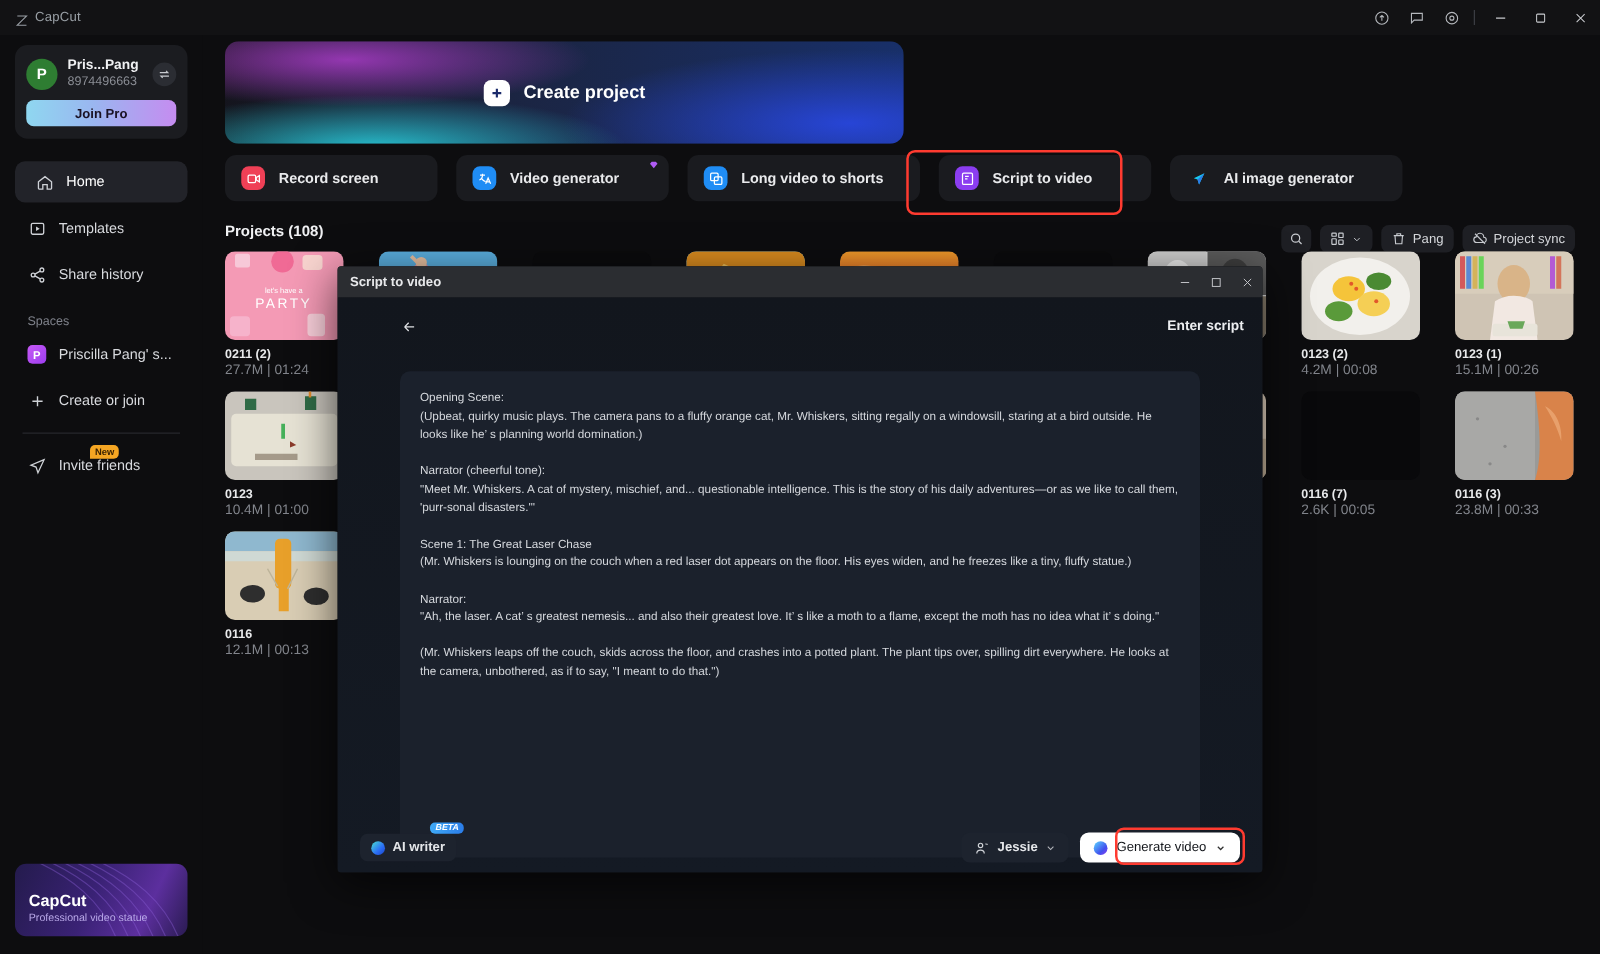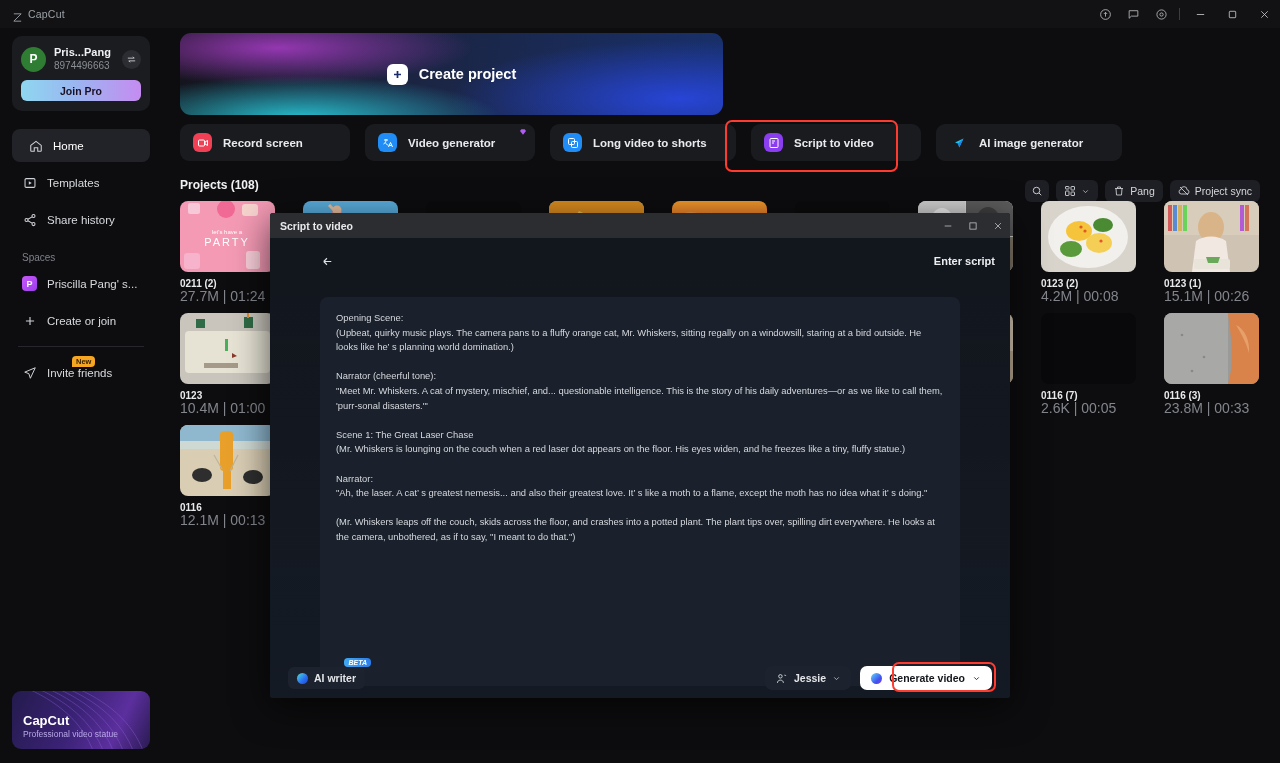--- a/index.html
+++ b/index.html
@@ -145,21 +145,21 @@
     display: grid; grid-template-columns: repeat(9, 95px); gap: 10px 28px;
     align-content: start;
   }
   .proj-card { width: 95px; }
   .thumb {
     width: 95px; height: 71px; border-radius: 8px; overflow: hidden; position: relative;
     background: #151519;
   }
   .thumb svg, .thumb .fill { width: 100%; height: 100%; display: block; }
   .proj-name { font-size: 10px; font-weight: bold; color: #e9eaec; margin-top: 5px; line-height: 13px; }
-  .proj-meta { font-size: 14px; color: #82858c; line-height: 13px; }
+  .proj-meta { font-size: 11px; color: #82858c; line-height: 13px; }
 
   
   .modal {
     position: absolute; left: 270px; top: 213px; width: 740px; height: 485px;
     background: #111317; border-radius: 3px; overflow: hidden;
     box-shadow: 0 8px 36px rgba(0,0,0,.65); z-index: 20;
   }
   .modal-bar {
     height: 25px; background: #2b2d31; display: flex; align-items: center; padding-left: 10px;
   }
@@ -207,21 +207,21 @@
   .foot-right { margin-left: auto; display: flex; align-items: center; gap: 9px; }
   .voice-pick {
     display: flex; align-items: center; gap: 6px; height: 24px; padding: 0 10px;
     border-radius: 7px; background: #1d232e; font-size: 10.5px; font-weight: bold; color: #e4e6e9;
   }
   .voice-pick svg.v { width: 13px; height: 13px; display:block; color:#cfd2d7; }
   .voice-pick svg.c { width: 9px; height: 9px; display:block; color:#b4b7bd; }
   .gen-btn {
     display: flex; align-items: center; gap: 7px; height: 24px; padding: 0 11px;
     border-radius: 7px; background: #fff; color: #12151a;
-    font-size: 10.5px; font-weight: bold;
+    font-size: 10.5px; font-weight: normal;
   }
   .gen-dot { width: 11px; height: 11px; border-radius: 50%;
     background: linear-gradient(135deg,#5ad8ff,#4150ee 65%,#8b3df0); flex:0 0 auto;}
   .gen-btn svg { width: 9px; height: 9px; display:block; color:#333; }
   .gen-highlight {
     position: absolute; right: 14px; bottom: 6px; width: 104px; height: 30px;
     border: 2.5px solid #ff3b30; border-radius: 7px; pointer-events: none;
   }
 </style>
 </head>

